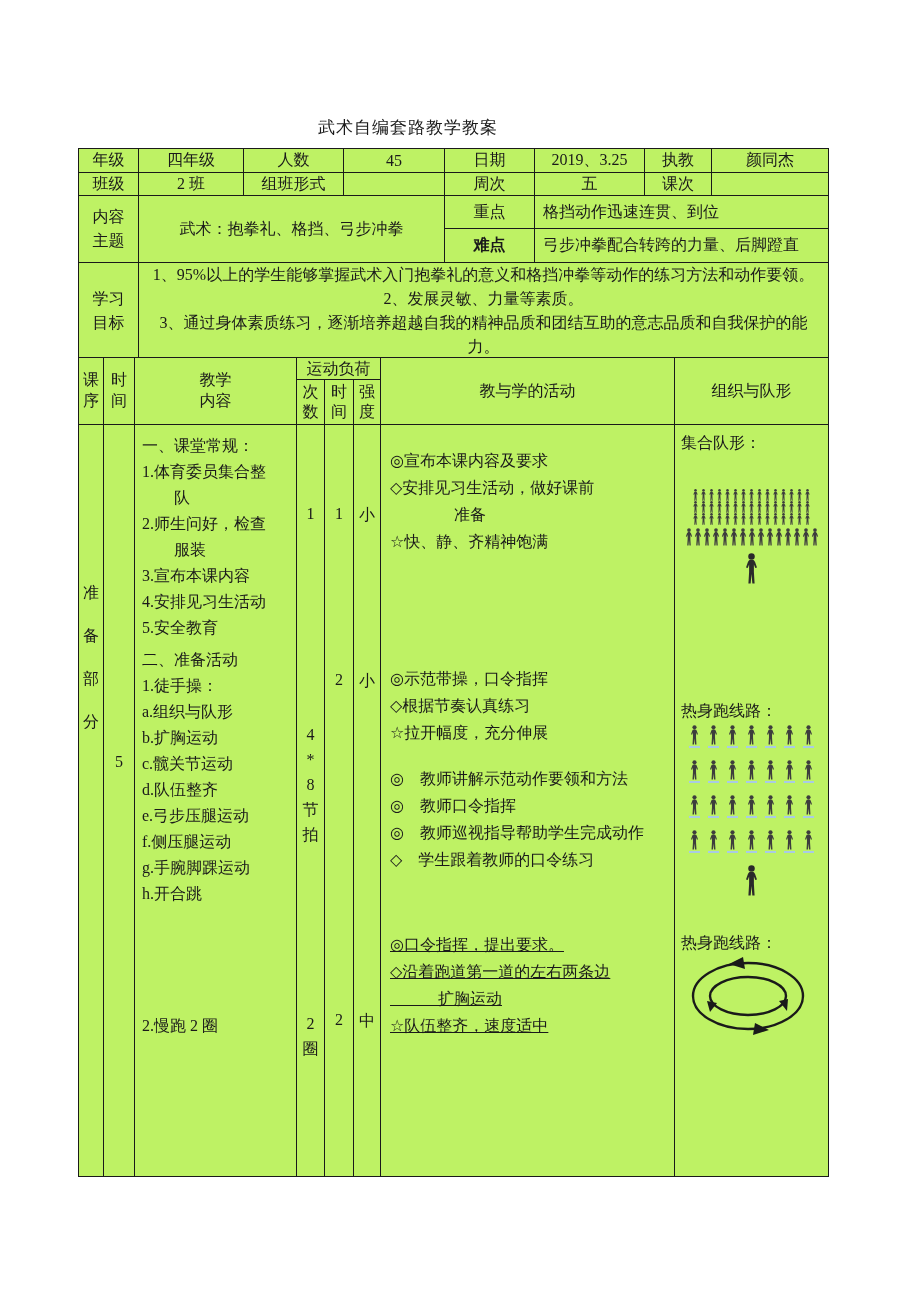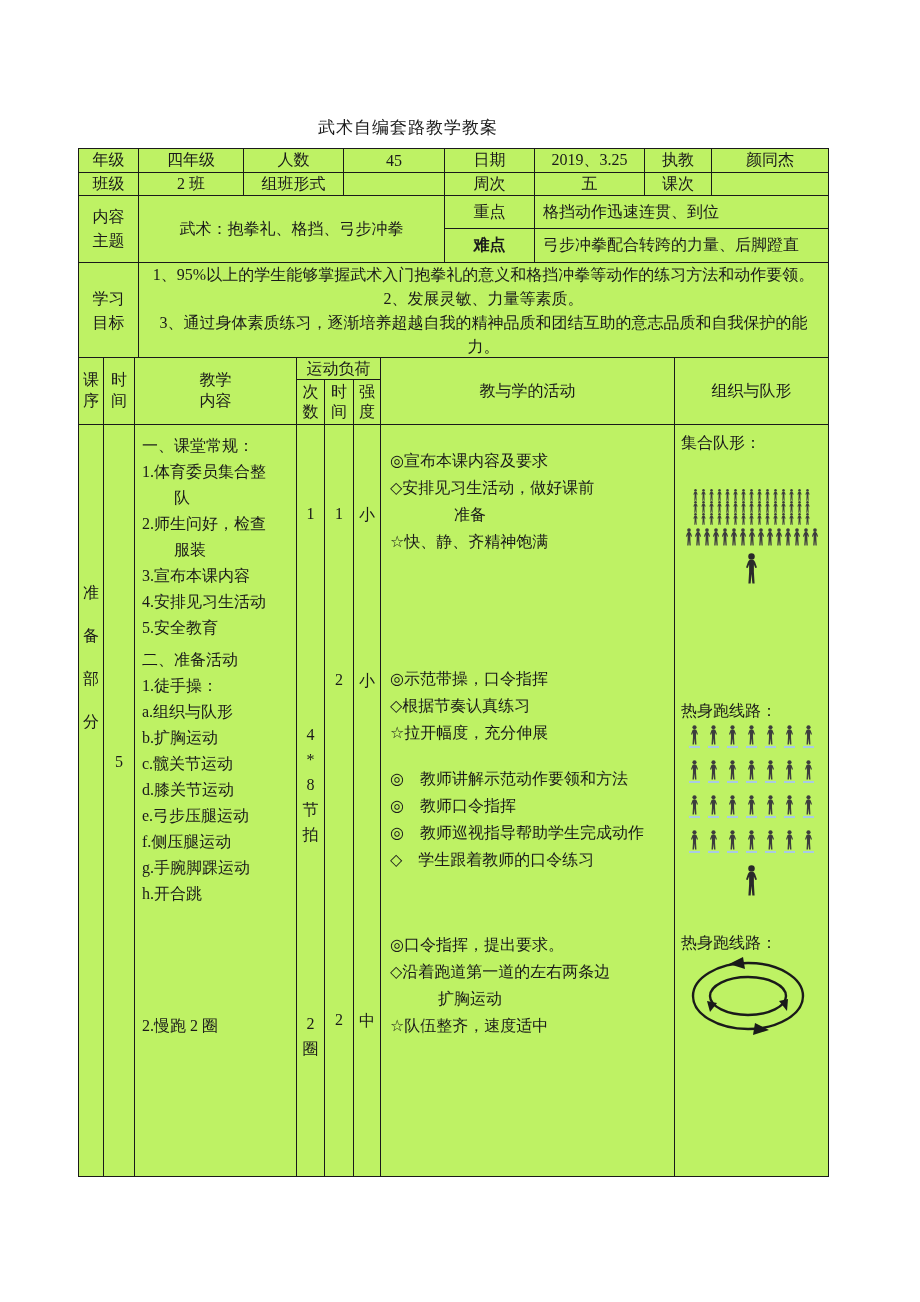--- a/index.html
+++ b/index.html
@@ -163,21 +163,21 @@
       <td>
         <div class="abs content-block" style="top:8px;">
           <div>一、课堂常规：</div>
           <div><div>1.体育委员集合整
 　　队</div><div>2.师生问好，检查
 　　服装</div><div>3.宣布本课内容</div><div>4.安排见习生活动</div><div>5.安全教育</div></div>
         </div>
         <div class="abs content-block" style="top:222px;">
           <div>二、准备活动</div>
           <div>1.徒手操：</div>
-          <div><div>a.组织与队形</div><div>b.扩胸运动</div><div>c.髋关节运动</div><div>d.膝关节运动</div><div>e.弓步压腿运动</div><div>f.侧压腿运动</div><div>g.手腕脚踝运动</div><div>h.开合跳</div></div>
+          <div><div>a.组织与队形</div><div>b.扩胸运动</div><div>c.髋关节运动</div><div>d.队伍整齐</div><div>e.弓步压腿运动</div><div>f.侧压腿运动</div><div>g.手腕脚踝运动</div><div>h.开合跳</div></div>
         </div>
         <div class="abs content-block" style="top:588px;">2.慢跑 2 圈</div>
       </td>
 
       <td>
         <div class="abs vtext" style="top:80px;">1</div>
         <div class="abs vtext load-stack" style="top:297px;">4
 *
 8
 节
@@ -209,21 +209,21 @@
               <div>◎示范带操，口令指挥</div>
               <div>◇根据节奏认真练习</div>
               <div>☆拉开幅度，充分伸展</div>
             </div>
         <div class="abs act-block" style="top:340px;">
               <div>◎　教师讲解示范动作要领和方法</div>
               <div>◎　教师口令指挥</div>
               <div>◎　教师巡视指导帮助学生完成动作</div>
               <div>◇　学生跟着教师的口令练习</div>
             </div>
-        <div class="abs act-block" style="top:506px;">
+        <div class="abs act-block" style="top:506px;text-decoration:underline;">
               <div>◎口令指挥，提出要求。</div>
               <div>◇沿着跑道第一道的左右两条边
 　　　扩胸运动</div>
               <div>☆队伍整齐，速度适中</div>
             </div>
       </td>
 
       <td>
         <div class="abs org-label" style="top:8px;">集合队形：</div>
         <div class="abs" style="top:64px;">

